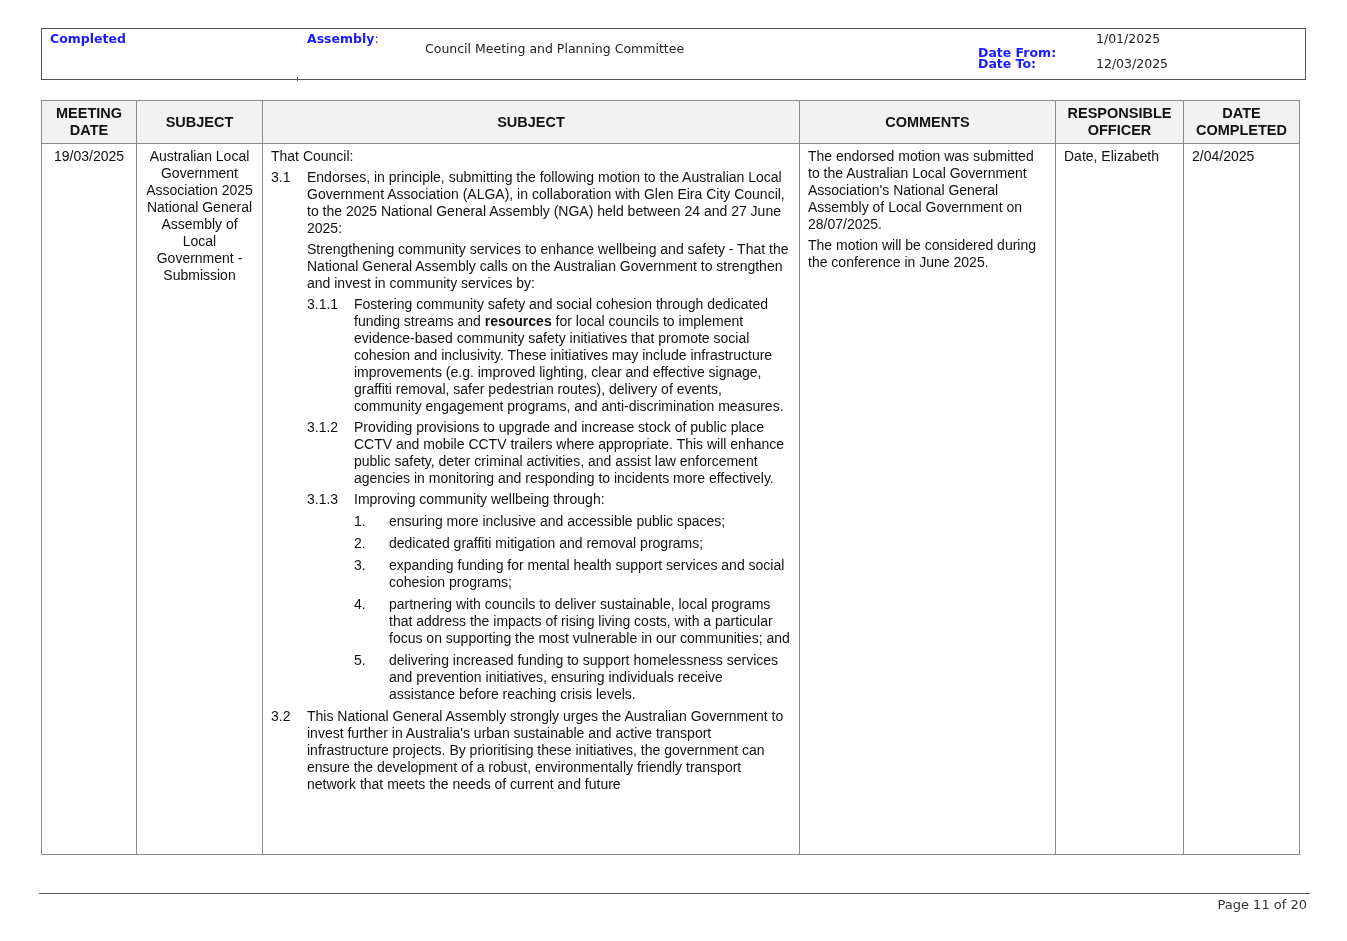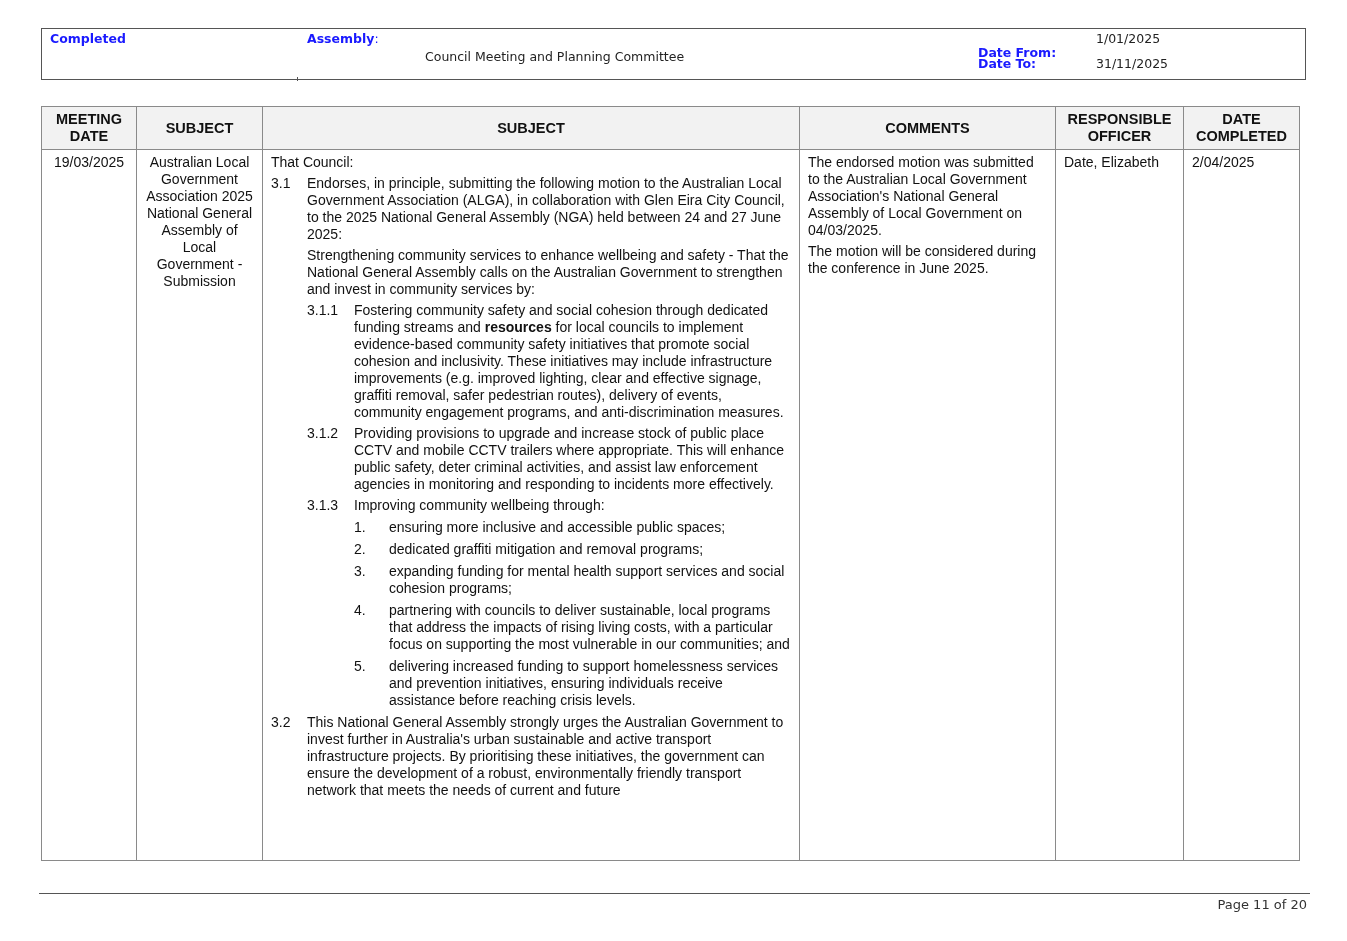--- a/index.html
+++ b/index.html
@@ -7,21 +7,21 @@
          font-family: "Liberation Sans", sans-serif; color: #111; }
 
   .hdr { position: absolute; left: 41px; top: 28px; width: 1265px; height: 52px;
          border: 1.5px solid #555; box-sizing: border-box;
          font-family: "DejaVu Sans", sans-serif; font-size: 12.5px; }
   .hdr .cell { position: absolute; white-space: nowrap; }
   .hdr .lbl { color: #1a1aff; font-weight: bold; }
   .hdr .val { color: #222; }
   .hdr .divline { position: absolute; left: 255px; bottom: -2px; width: 1px; height: 4px; background:#555; }
 
-  table.main { position: absolute; left: 41px; top: 106px; width: 1258px; border-collapse: collapse;
+  table.main { position: absolute; left: 41px; top: 100px; width: 1258px; border-collapse: collapse;
                table-layout: fixed; font-size: 14px; line-height: 17px; }
   table.main th, table.main td { border: 1.5px solid #8a8a8a; vertical-align: top; }
   table.main th { background: #f2f2f2; font-weight: bold; text-align: center; vertical-align: middle;
                   height: 42px; padding: 0 4px; font-size: 14.5px; line-height: 17px; }
   table.main td { padding: 4px 8px 0 8px; height: 706px; }
   td.c-date { text-align: center; padding-left: 4px; padding-right: 4px; }
   td.c-subj { text-align: center; }
   td.c-motion { padding-left: 10px; padding-right: 8px; margin-top: 24px; }
 
   .p { margin: 0 0 4px 0; }
@@ -43,25 +43,25 @@
   .footer-line { position: absolute; left: 39px; top: 893px; width: 1271px; height: 1px; background: #555; }
   .page-num { position: absolute; right: 40px; top: 897px; font-family: "DejaVu Sans", sans-serif;
               font-size: 13px; color: #333; }
 </style>
 </head>
 <body>
 
 <div class="hdr">
   <span class="cell lbl" style="left:8px; top:2px;">Completed</span>
   <span class="cell" style="left:265px; top:2px;"><span class="lbl">Assembly</span><span class="val" style="color:#1a1aff">:</span></span>
-  <span class="cell val" style="left:383px; top:20px;">Council Meeting and Planning Committee</span>
+  <span class="cell val" style="left:383px; top:12px;">Council Meeting and Planning Committee</span>
   <span class="cell lbl" style="left:936px; top:16px;">Date From:</span>
   <span class="cell val" style="left:1054px; top:2px;">1/01/2025</span>
   <span class="cell lbl" style="left:936px; top:27px;text-align:center;">Date To:</span>
-  <span class="cell val" style="left:1054px; top:27px;">31/11/2025</span>
+  <span class="cell val" style="left:1054px; top:27px;">12/03/2025</span>
   <span class="divline"></span>
 </div>
 
 <table class="main">
   <colgroup>
     <col style="width:95px">
     <col style="width:126px">
     <col style="width:537px">
     <col style="width:256px">
     <col style="width:128px">
@@ -125,21 +125,21 @@
           <span class="n">5.</span>
           <span class="t">delivering increased funding to support homelessness services and prevention initiatives, ensuring individuals receive assistance before reaching crisis levels.</span>
         </div>
 
         <div class="num-row lv1" style="margin-bottom:0">
           <span class="n">3.2</span>
           <span class="t">This National General Assembly strongly urges the Australian Government to invest further in Australia's urban sustainable and active transport infrastructure projects. By prioritising these initiatives, the government can ensure the development of a robust, environmentally friendly transport network that meets the needs of current and future</span>
         </div>
       </td>
       <td class="c-comments">
-        <div class="p">The endorsed motion was submitted to the Australian Local Government Association's National General Assembly of Local Government on 04/03/2025.</div>
+        <div class="p">The endorsed motion was submitted to the Australian Local Government Association's National General Assembly of Local Government on 28/07/2025.</div>
         <div class="p">The motion will be considered during the conference in June 2025.</div>
       </td>
       <td>Date, Elizabeth</td>
       <td>2/04/2025</td>
     </tr>
   </tbody>
 </table>
 
 <div class="footer-line"></div>
 <div class="page-num">Page 11 of 20</div>

